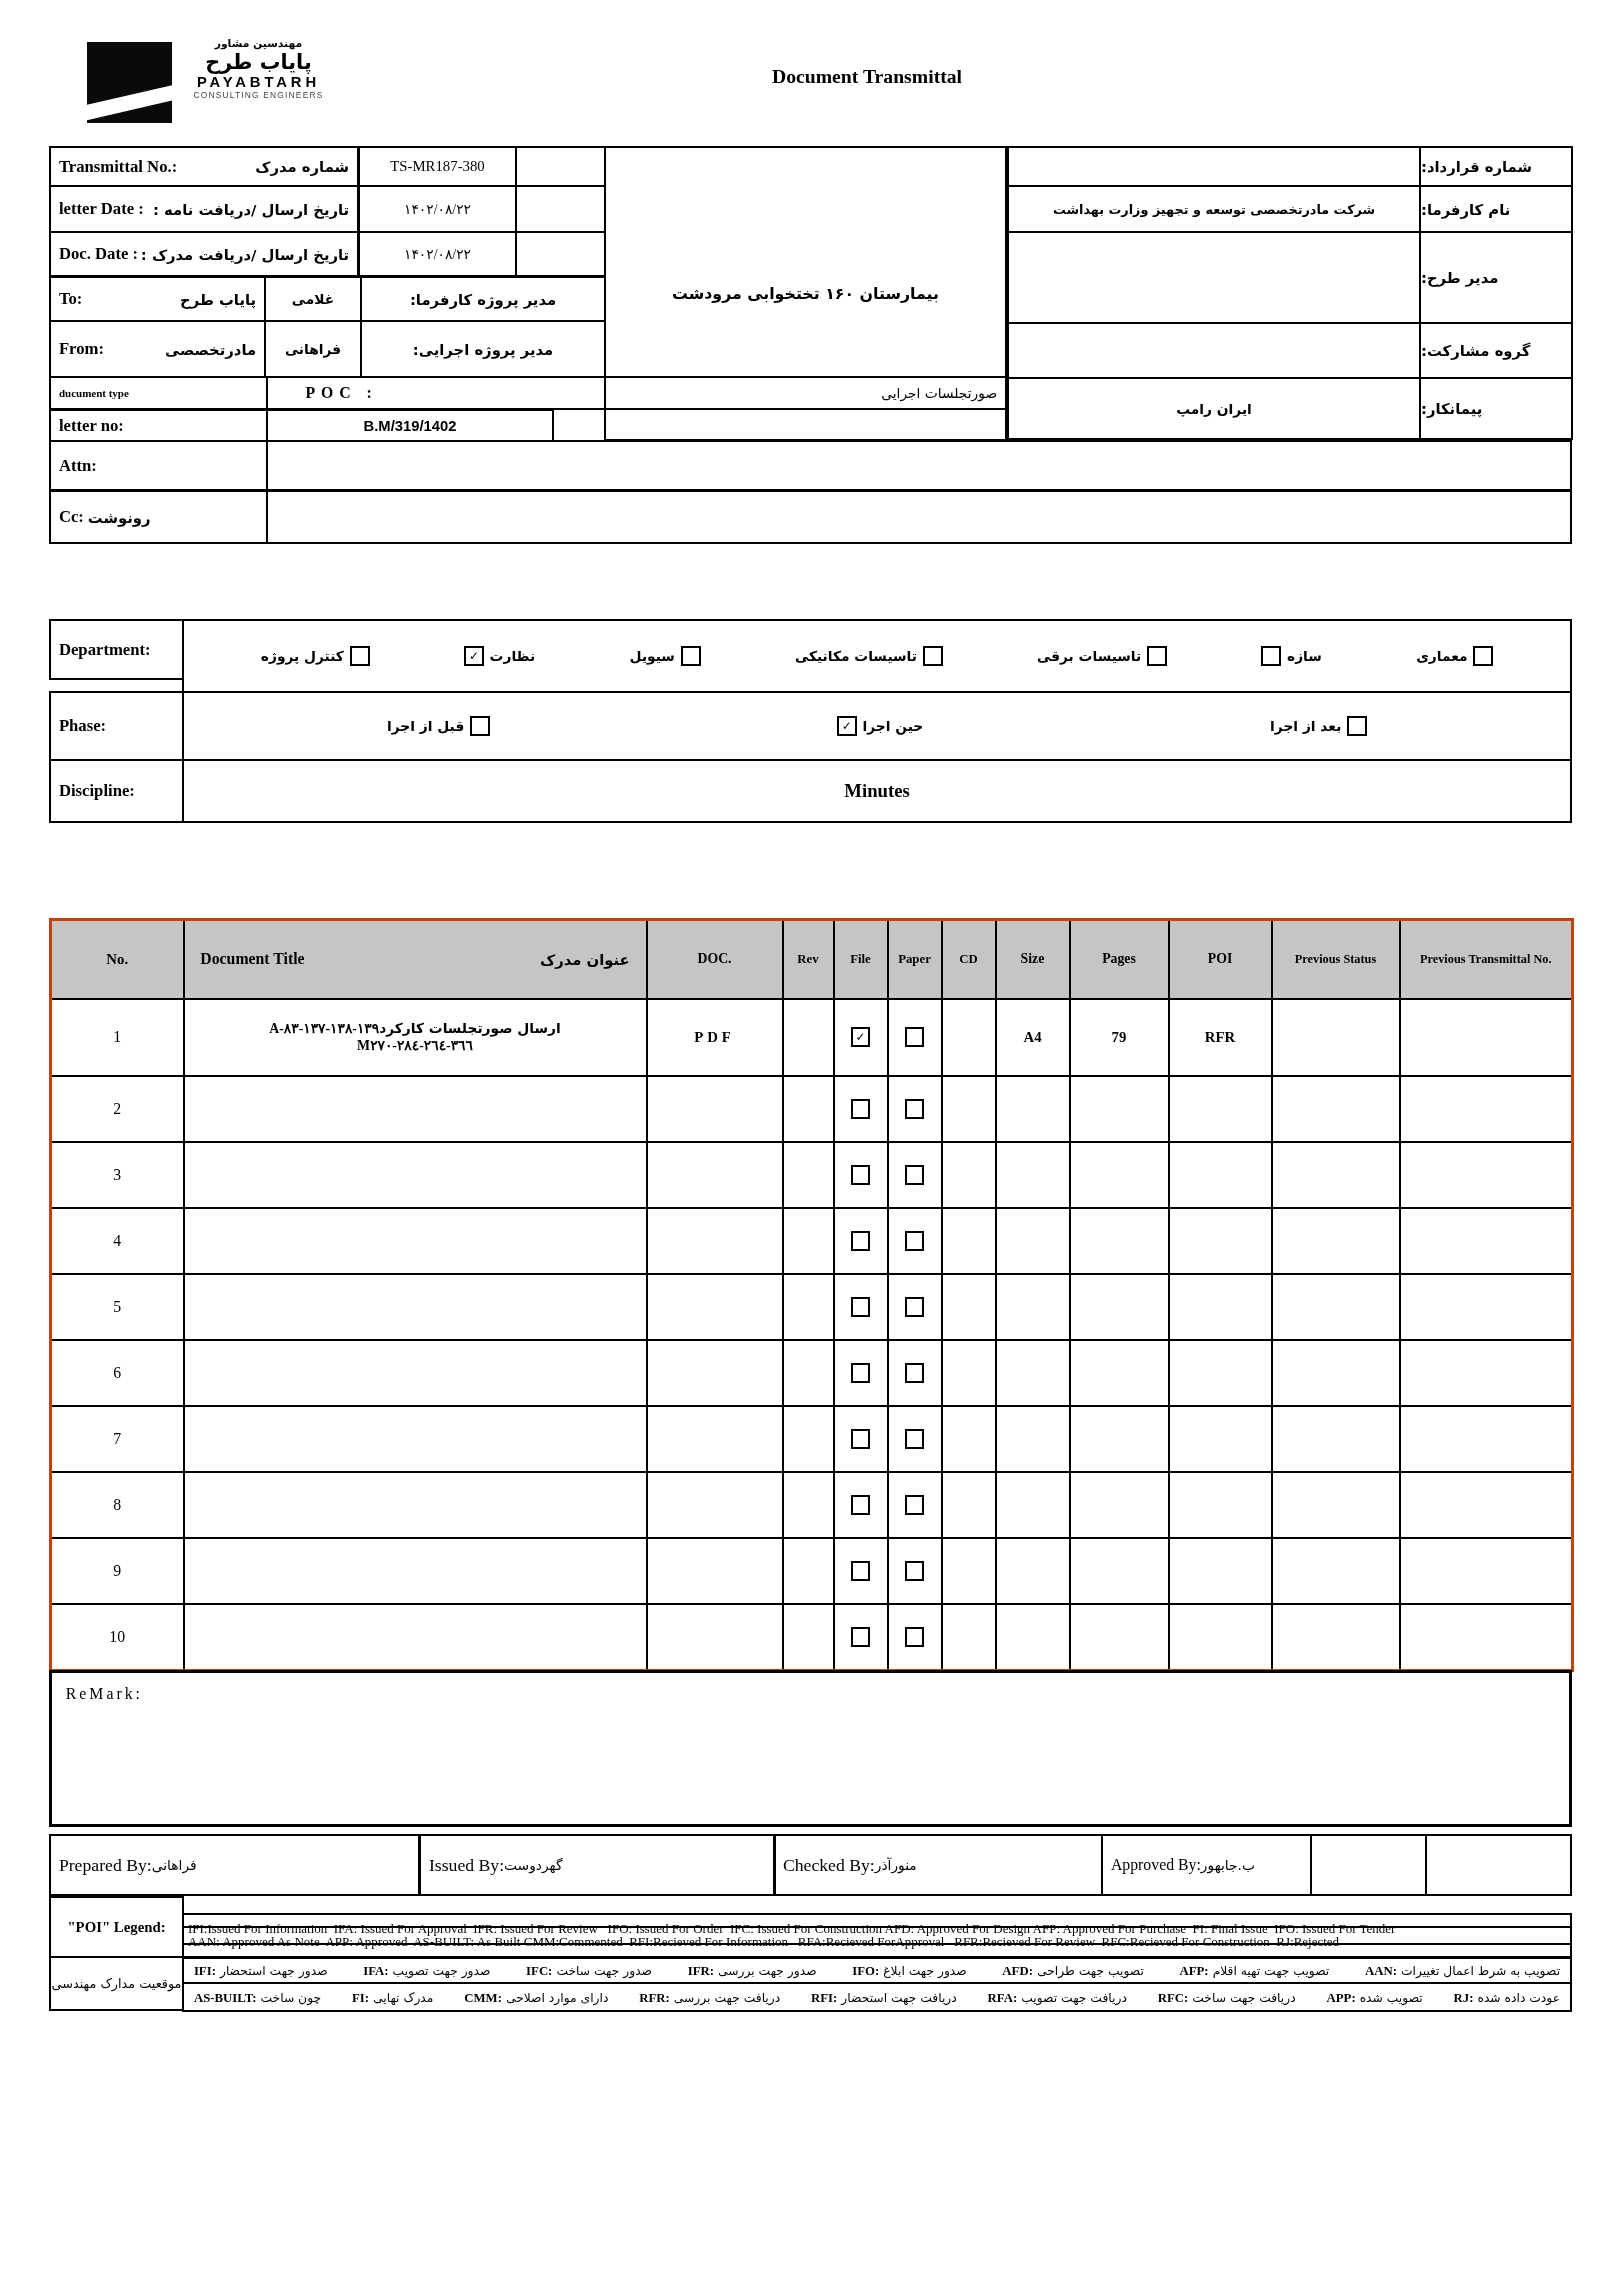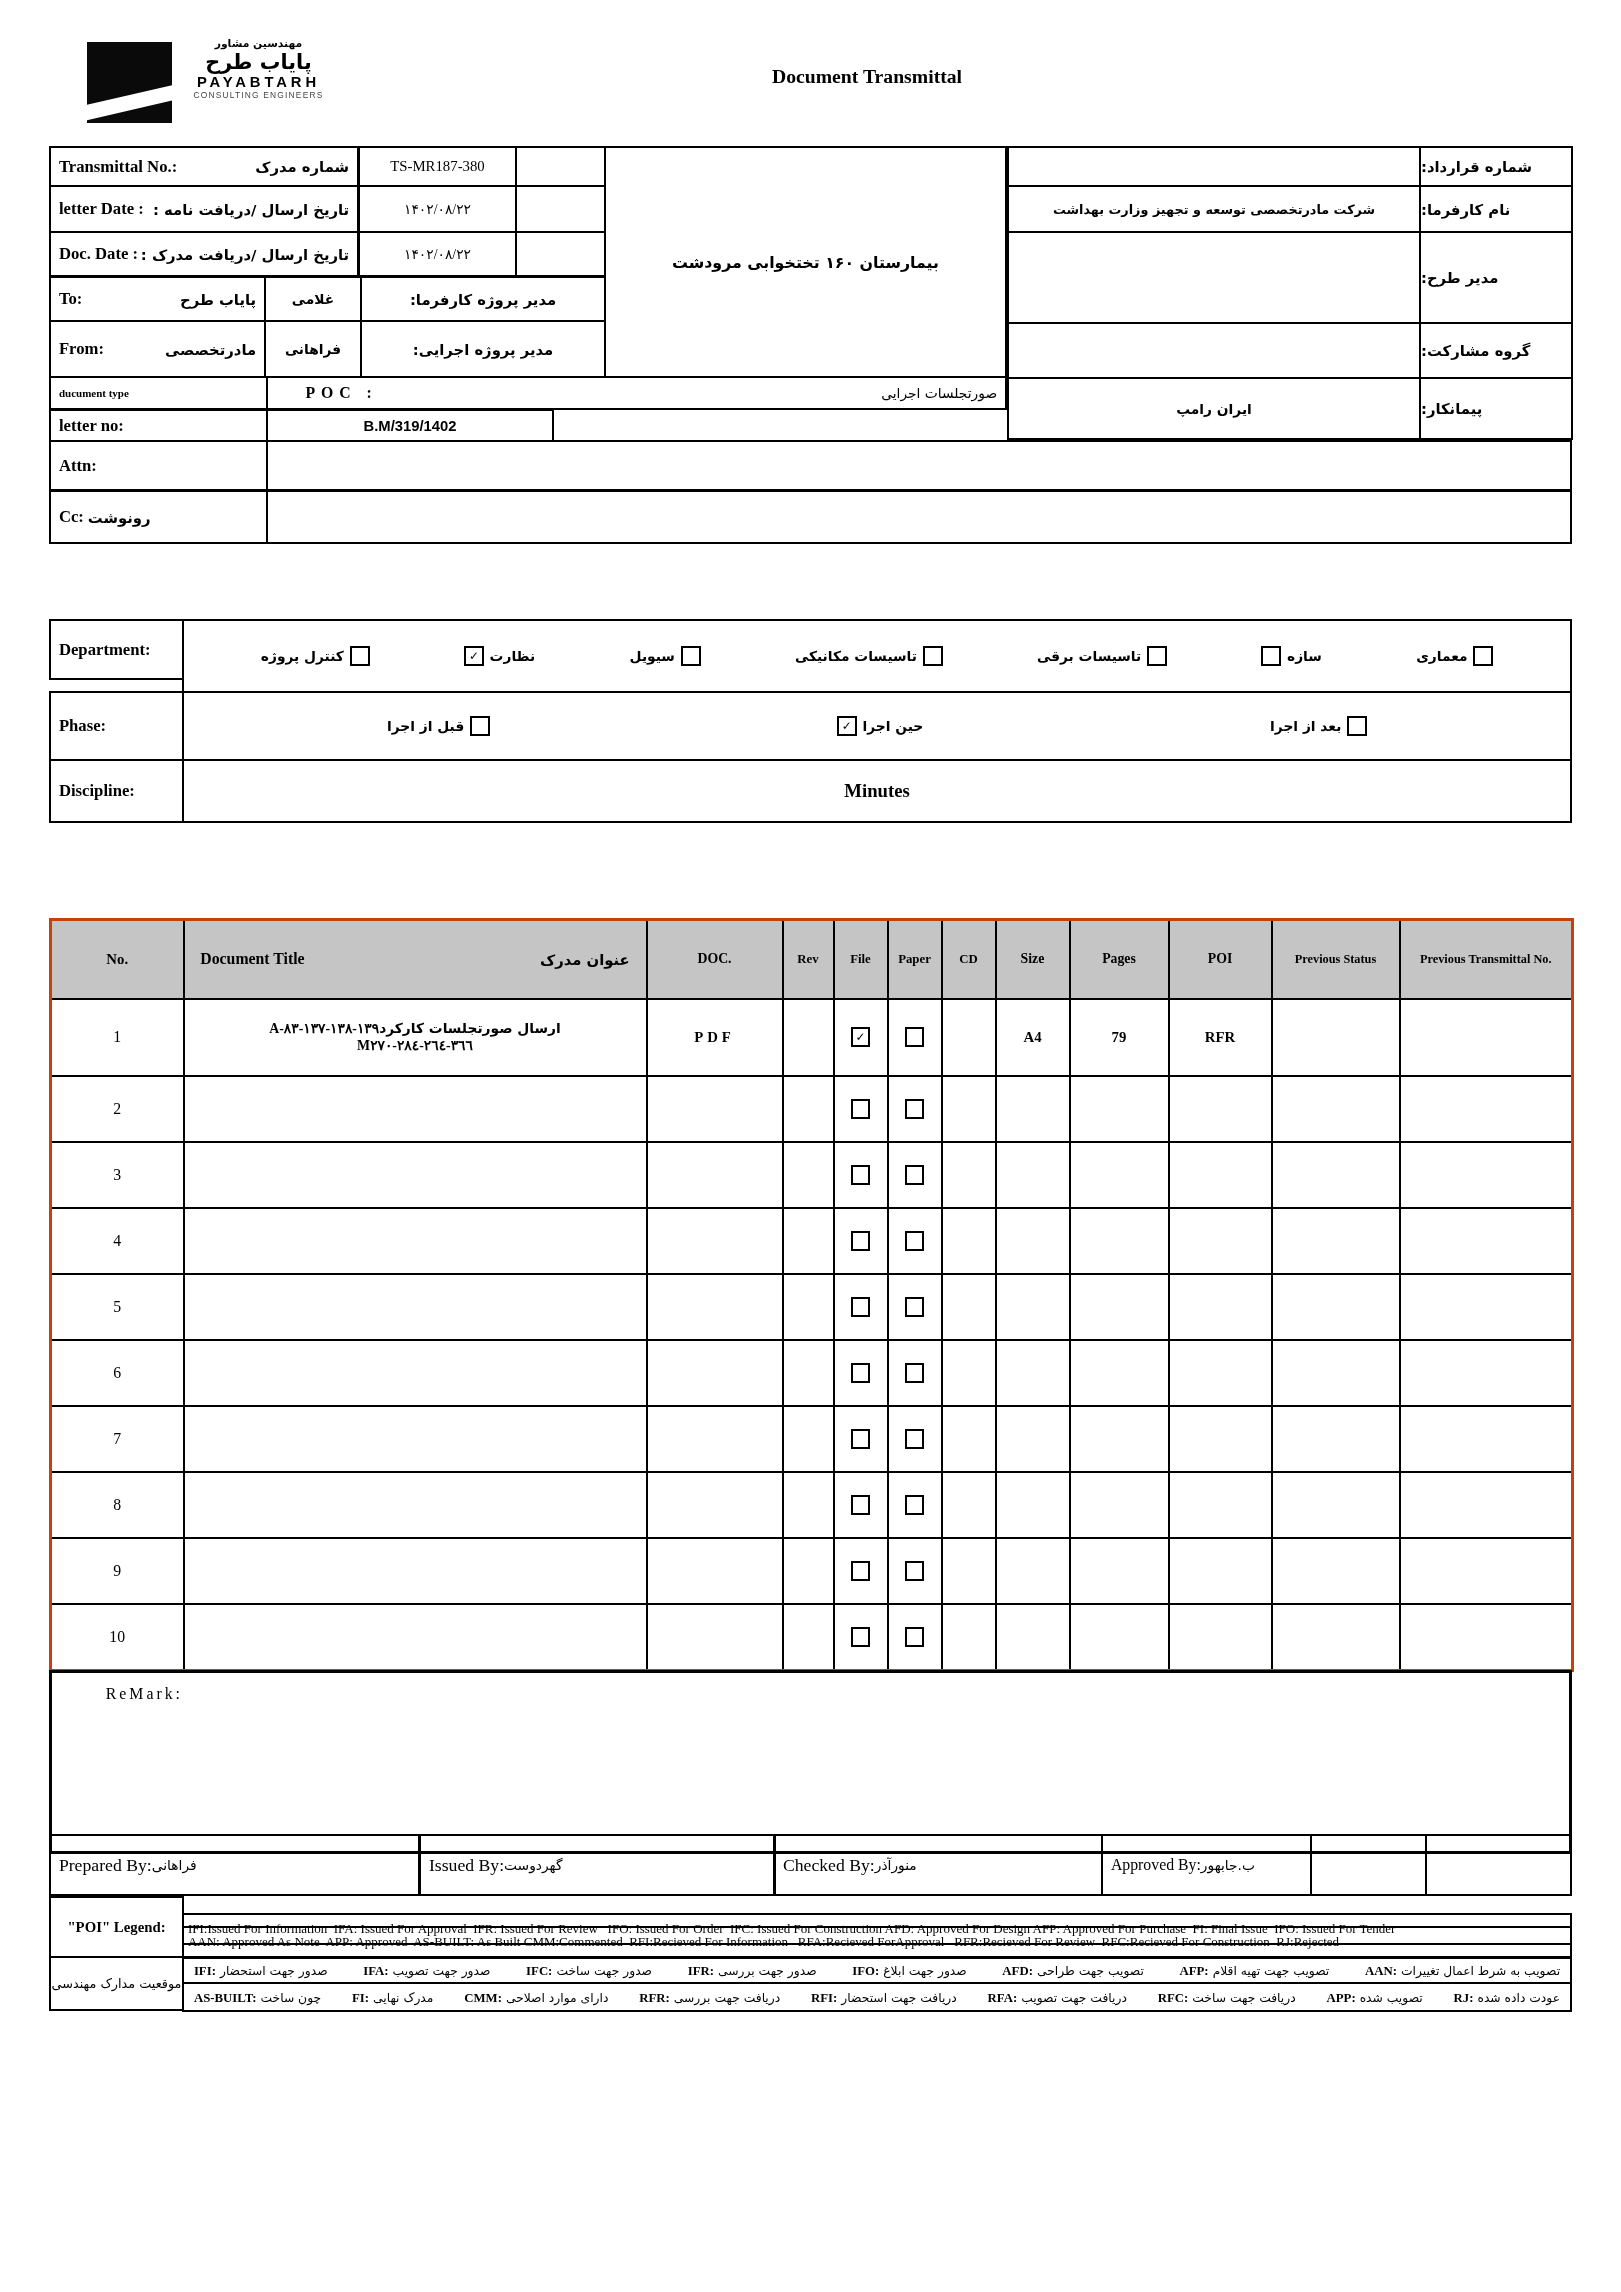--- a/index.html
+++ b/index.html
@@ -125,21 +125,21 @@
     <span class="en-lbl">Attn:</span>
   </div>
   <div class="cell" style="left:266px;top:440px;width:1306px;height:51px;"></div>
 
   <div class="cell lpad" style="left:49px;top:490px;width:219px;height:54px;gap:3.9px;">
     <span class="en-lbl">Cc:</span>
     <span class="fa fa-lbl">رونوشت</span>
   </div>
   <div class="cell" style="left:266px;top:490px;width:1306px;height:54px;"></div>
 
-  <div class="cell center fa" style="left:604px;top:146px;width:403px;height:232px;font-size:15.8px;font-weight:bold;">بیمارستان ۱۶۰ تختخوابی مرودشت</div>
+  <div class="cell center fa" style="left:604px;top:146px;width:403px;height:295px;font-size:15.8px;font-weight:bold;">بیمارستان ۱۶۰ تختخوابی مرودشت</div>
 
   <div class="cell center" style="left:1007px;top:146px;width:414px;height:41px;"></div>
   <div class="cell fa rlabel" style="left:1419px;top:146px;width:154px;height:41px;">شماره قرارداد:</div>
 
   <div class="cell center fa" style="left:1007px;top:185px;width:414px;height:48px;font-size:12.8px;font-weight:bold;">شرکت مادرتخصصی توسعه و تجهیز وزارت بهداشت</div>
   <div class="cell fa rlabel" style="left:1419px;top:185px;width:154px;height:48px;">نام کارفرما:</div>
 
   <div class="cell center" style="left:1007px;top:231px;width:414px;height:93px;"></div>
   <div class="cell fa rlabel" style="left:1419px;top:231px;width:154px;height:93px;">مدیر طرح:</div>
 
@@ -521,21 +521,21 @@
             <td class="c-def"></td>
             <td class="c-def"></td>
             <td class="c-def"></td>
             <td class="c-def"></td>
             <td class="c-def"></td>
           </tr>
         </tbody>
     </table>
   </div>
 
-  <div class="cell thick" style="left:49px;top:1670px;width:1523px;height:184px;align-items:flex-start;padding-left:40px;">
+  <div class="cell thick" style="left:49px;top:1670px;width:1523px;height:157px;align-items:flex-start;">
     <span style="font-size:15.8px;letter-spacing:3px;padding:11.8px 0 0 13.8px;">ReMark:</span>
   </div>
 
   <div class="cell lpad" style="left:49px;top:1834px;width:371px;height:62px;">
     <span class="sig-lbl">Prepared By:</span>
     <span class="fa sig-name">فراهانی</span>
   </div>
   <div class="cell lpad" style="left:419px;top:1834px;width:357px;height:62px;">
     <span class="sig-lbl">Issued By:</span>
     <span class="fa sig-name">گهردوست</span>

